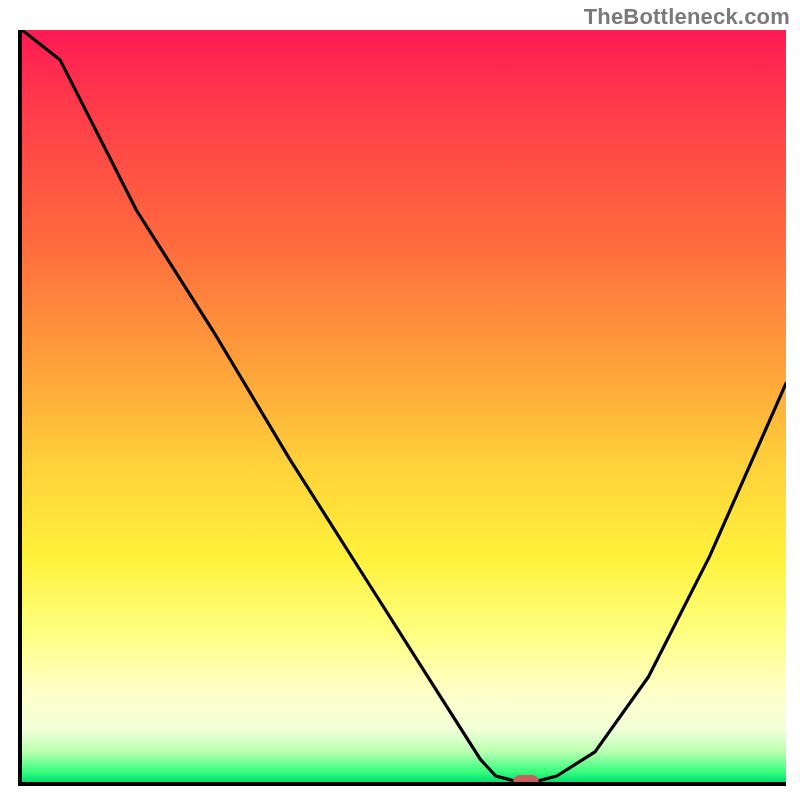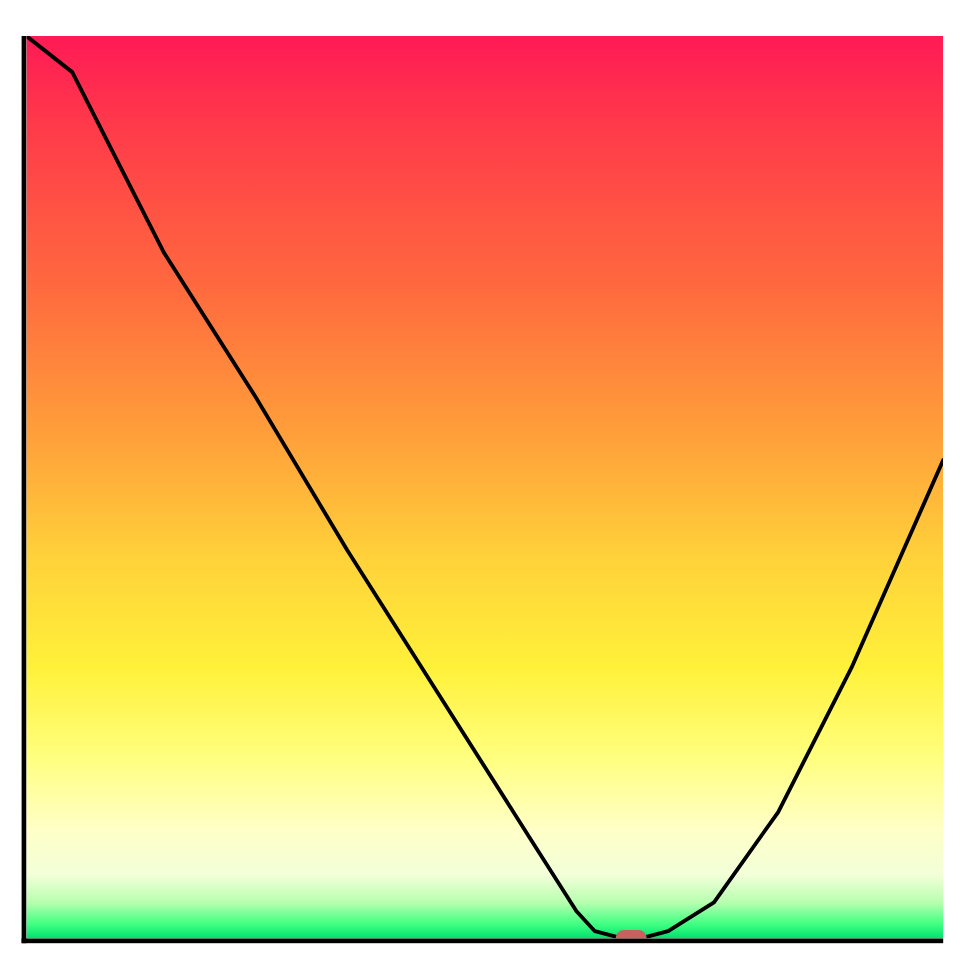--- a/index.html
+++ b/index.html
@@ -76,20 +76,21 @@
     border-radius: 7px;
     background: #c86060;
     transform: translate(-50%, -50%);
   }
 </style>
 </head>
 <body>
 
 <div class="container">
 
+  <div class="attribution">TheBottleneck.com</div>
 
   <div class="plot-area">
 
     <div class="gradient"></div>
 
     <svg class="curve" viewBox="0 0 764 752" preserveAspectRatio="none">
       <path d="M0.0 0.0 L38.2 30.1 L114.6 180.5 L191.0 300.8 L267.4 428.6 L343.8 549.0 L420.2 669.3 L458.4 729.4 L473.7 746.0 L496.6 752.0 L511.9 752.0 L534.8 746.0 L573.0 721.9 L626.5 646.7 L687.6 526.4 L764.0 353.4"></path>
     </svg>
 
     <div class="marker" style="left: 504.24px; top: 752px; background: rgb(200, 96, 96);"></div>

